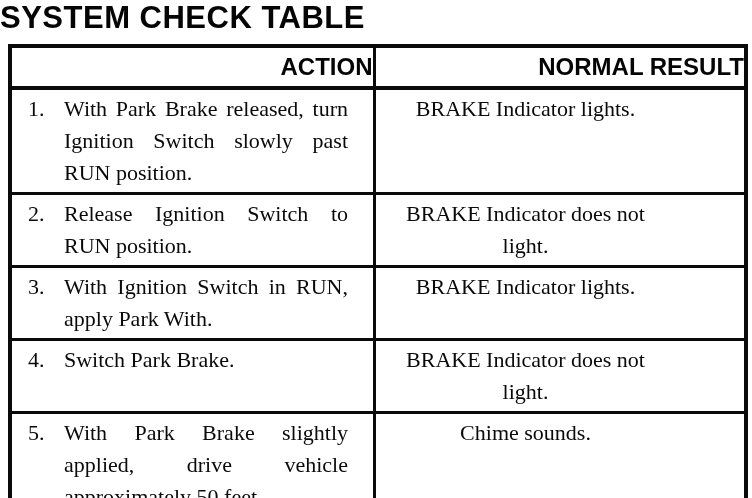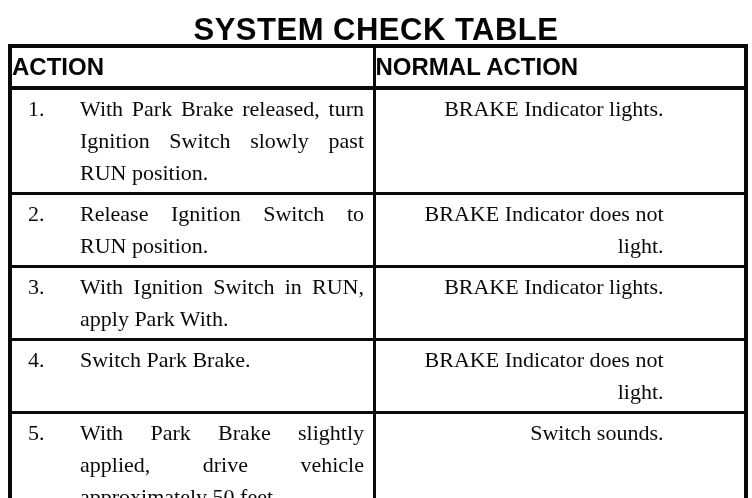--- a/index.html
+++ b/index.html
@@ -9,22 +9,21 @@
   }
   .page {
     position: relative;
     width: 752px;
     height: 498px;
     background: #ffffff;
     color: #0a0a0a;
     overflow: hidden;
   }
   .doc-title {
-    margin: 12px;
-    text-align: center;
+    margin: 0;
     font-family: "Liberation Sans", sans-serif;
     font-weight: bold;
     font-size: 31px;
     line-height: 36px;
     letter-spacing: 0.5px;
     color: #050505;
   }
   table.check-table {
     position: absolute;
     left: 8px;
@@ -38,21 +37,21 @@
     border: 3px solid #0a0a0a;
   }
   table.check-table {
     border-width: 4px;
   }
   th {
     height: 38px;
     font-family: "Liberation Sans", sans-serif;
     font-weight: bold;
     font-size: 24px;
-    text-align: left;
+    text-align: right;
     vertical-align: middle;
     border-bottom-width: 4px;
     color: #050505;
     padding: 0;
   }
   col.c-action { width: 364px; }
   col.c-result { width: 372px; }
   td {
     vertical-align: top;
     font-family: "Liberation Serif", "DejaVu Serif", serif;
@@ -67,27 +66,26 @@
     padding: 3px 8px 3px 16px;
   }
   td.action-cell .num {
     flex: 0 0 36px;
     width: 36px;
   }
   td.action-cell .txt {
     flex: 0 0 284px;
     width: 284px;
     text-align: justify;
-    margin-left: 16px;
   }
   td.result-cell .result-txt {
     display: block;
     max-width: 276px;
     padding: 3px 8px 3px 12px;
-    text-align: right;
+    text-align: center;
   }
   tr.r1 { height: 99px; }
   tr.r2 { height: 66px; }
   tr.r3 { height: 66px; }
   tr.r4 { height: 64px; }
   tr.r5 { height: 103px; }
 </style>
 </head>
 <body>
 
@@ -96,21 +94,21 @@
   <h1 class="doc-title">SYSTEM CHECK TABLE</h1>
 
   <table class="check-table">
     <colgroup>
       <col class="c-action">
       <col class="c-result">
     </colgroup>
     <thead>
       <tr>
         <th>ACTION</th>
-        <th>NORMAL ACTION</th>
+        <th>NORMAL RESULT</th>
       </tr>
     </thead>
     <tbody>
       <tr class="r1">
         <td class="action-cell">
           <div class="action-inner">
             <span class="num">1.</span>
             <span class="txt">With Park Brake released, turn Ignition Switch slowly past RUN position.</span>
           </div>
         </td>
@@ -152,19 +150,19 @@
         </td>
       </tr>
       <tr class="r5">
         <td class="action-cell">
           <div class="action-inner">
             <span class="num">5.</span>
             <span class="txt">With Park Brake slightly applied, drive vehicle approximately 50 feet.</span>
           </div>
         </td>
         <td class="result-cell">
-          <span class="result-txt">Switch sounds.</span>
+          <span class="result-txt">Chime sounds.</span>
         </td>
       </tr>
     </tbody>
   </table>
 
 </div>
 
 </body></html>

